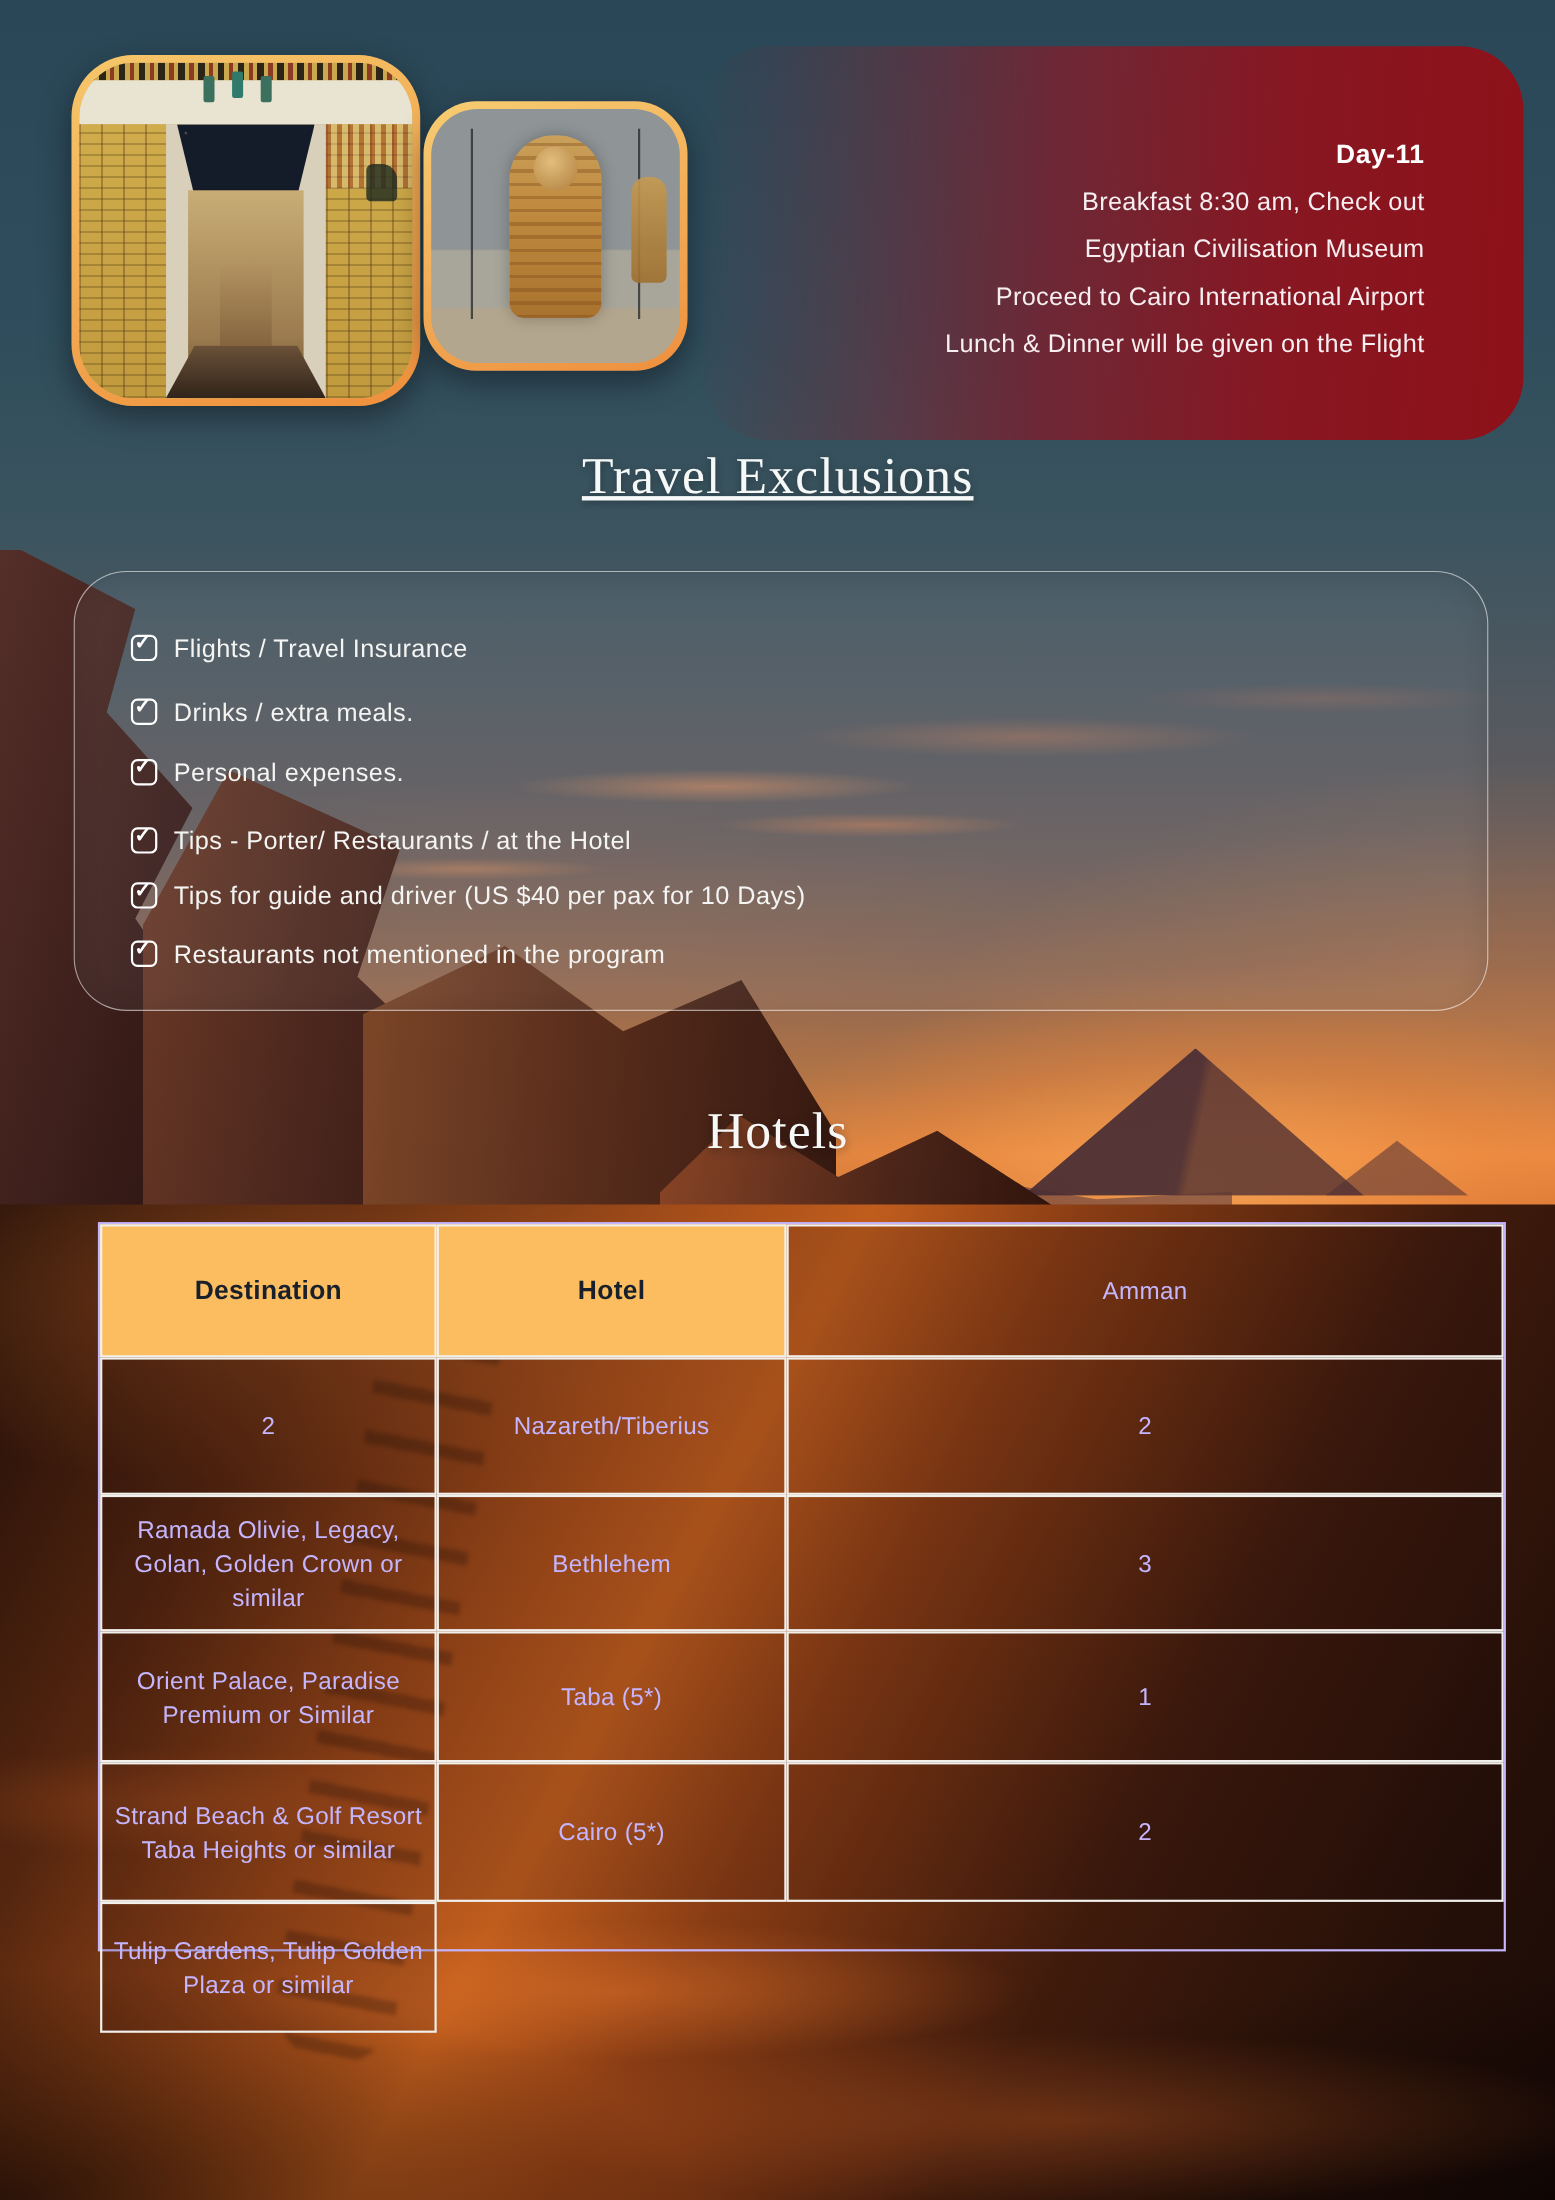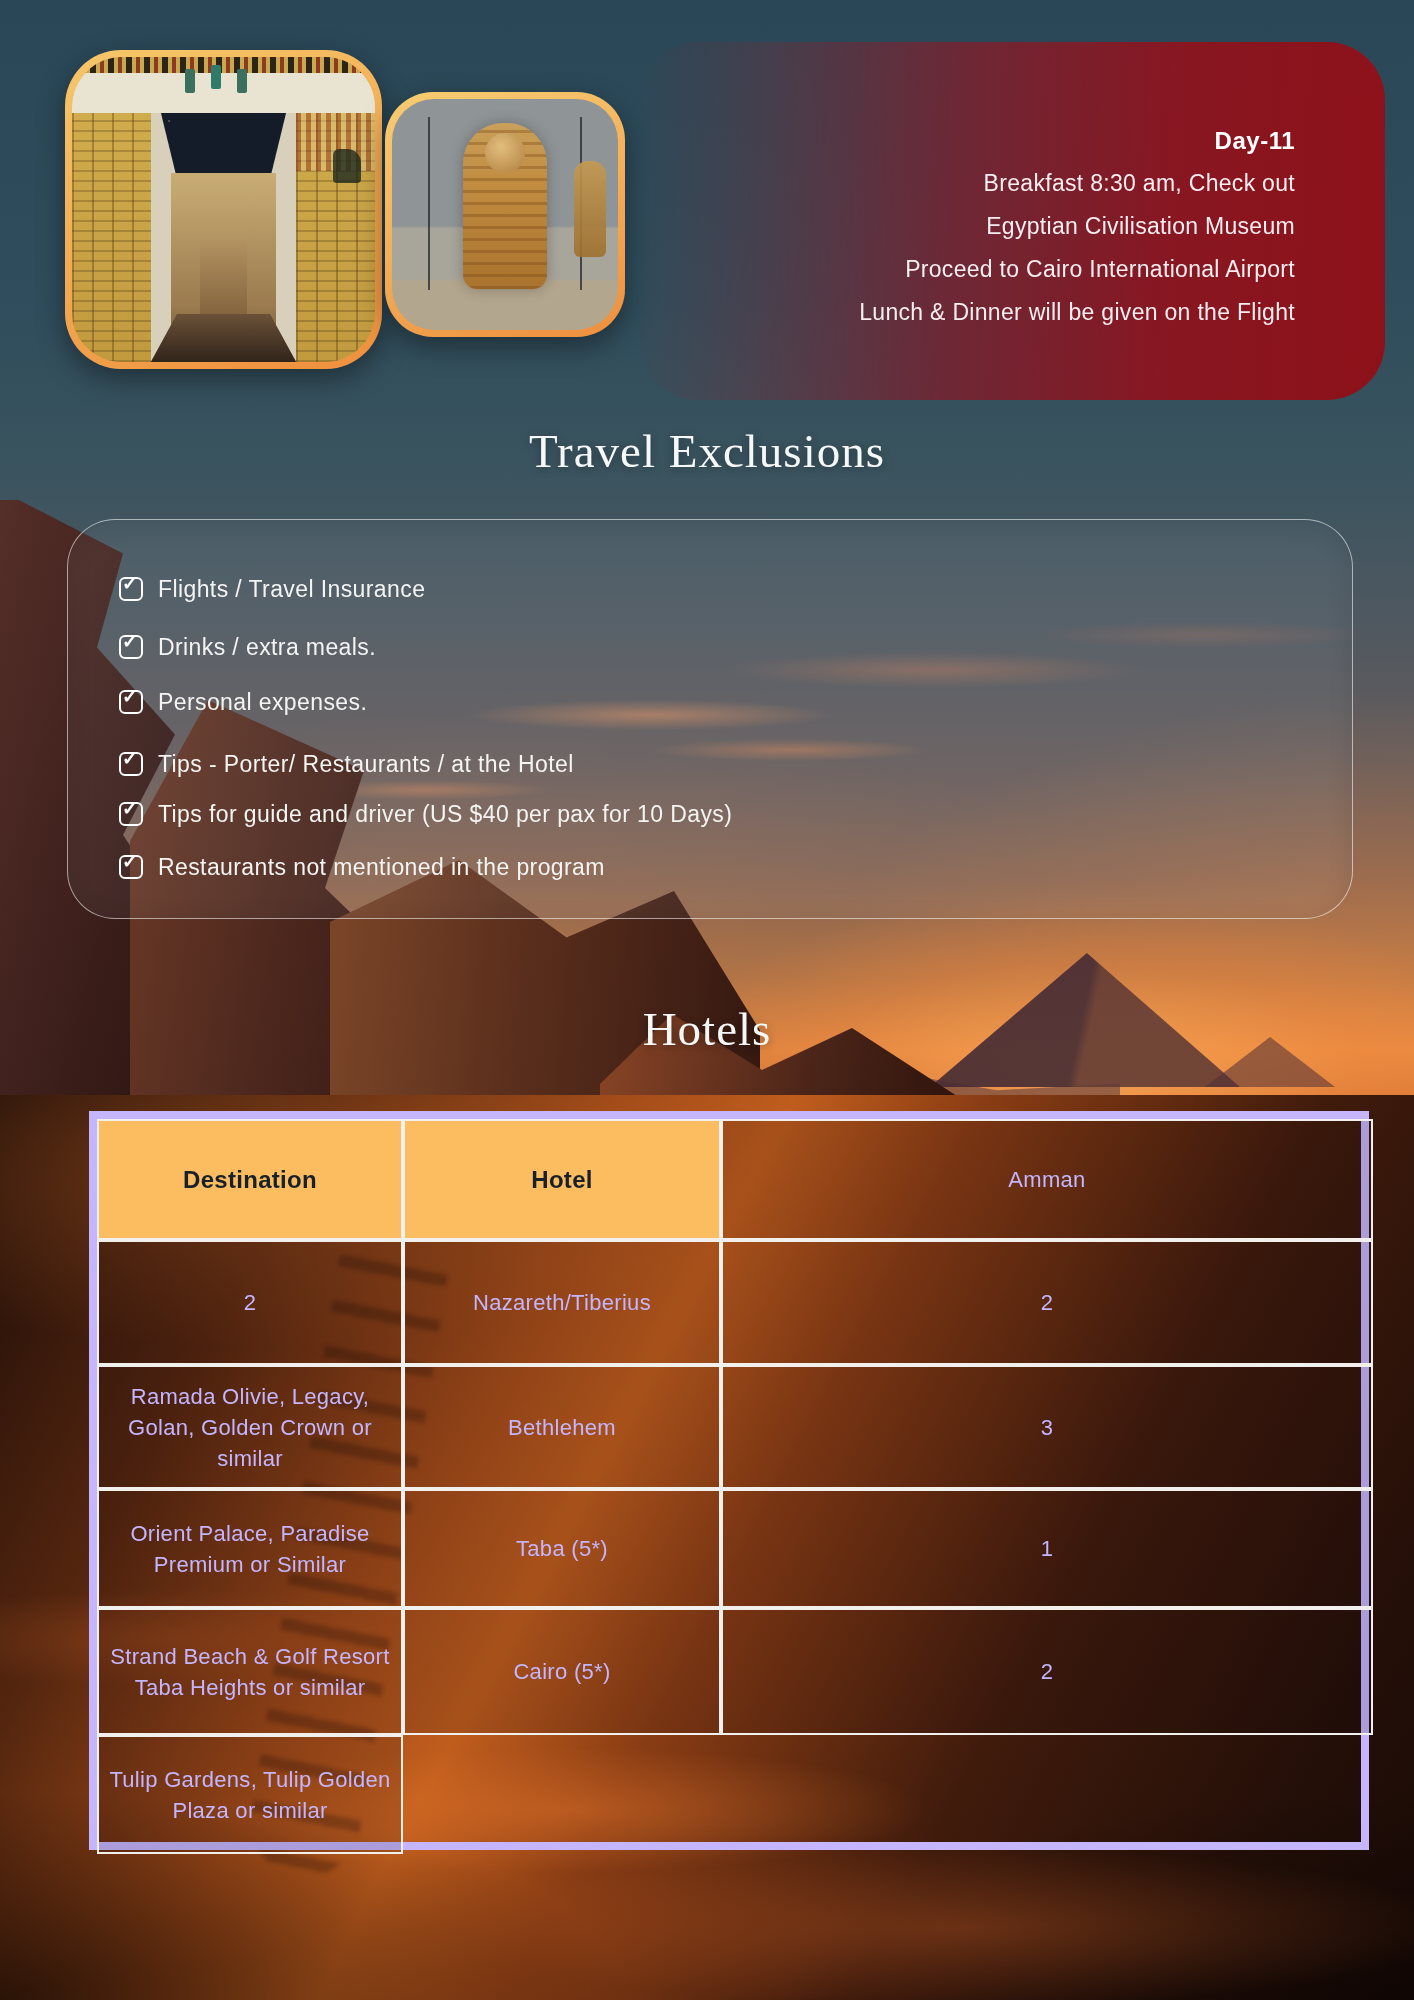--- a/index.html
+++ b/index.html
@@ -154,42 +154,42 @@
     position:absolute;right:90px;top:77px;width:530px;text-align:right;
     color:#f6eef0;font-size:23px;line-height:43px;letter-spacing:.3px;
   }
   .day-card-title{font-weight:700;font-size:24px;letter-spacing:.5px;color:#ffffff;}
   
   .section-heading{
     position:absolute;left:0;width:1414px;text-align:center;
     font-family:"Liberation Serif",serif;font-size:47px;color:#f5f8f7;
     letter-spacing:1px;text-shadow:0 2px 8px rgba(0,0,0,.35);
   }
-  .heading-exclusions{top:424px;}
+  .heading-exclusions{top:406px;text-decoration:underline;}
   .heading-hotels{top:1002px;}
   
   .glass-panel{
     position:absolute;left:67px;top:519px;width:1284px;height:398px;border-radius:48px;
     background:rgba(190,205,215,.08);
     border:1.5px solid rgba(255,255,255,.55);
     box-shadow:0 4px 24px rgba(0,0,0,.12) inset;
   }
   .chk-item{position:absolute;left:0;height:28px;display:flex;align-items:center;}
   .chk-box{
     position:absolute;left:51px;top:2px;width:20px;height:20px;border:2.5px solid #fff;border-radius:6px;
   }
   .chk-mark{position:absolute;top:-7px;left:1px;font-size:19px;font-weight:700;color:#fff;}
   .chk-label{position:absolute;left:90px;top:0;white-space:nowrap;
     color:#f4f4f2;font-size:23px;letter-spacing:.4px;line-height:28px;}
   
   .hotels-table{
-    position:absolute;left:89px;top:1111px;width:1280px;height:739px;
+    position:absolute;left:89px;top:1111px;width:1280px;height:663px;
     display:grid;grid-template-columns:306px 318px 652px;
     grid-template-rows:121px 125px 124px 119px 127px 119px;
-    border:8px solid #c4b5fd;box-sizing:border-box;
+    border:2px solid #c4b5fd;box-sizing:border-box;
   }
   .cell{
     border:2px solid #f2f0ec;box-sizing:border-box;
     display:flex;align-items:center;justify-content:center;text-align:center;
   }
   .cell-head{background:#fbbd5f;color:#17202b;font-weight:700;font-size:24px;letter-spacing:.3px;}
   .cell-data{background:rgba(20,10,12,.14);color:#c4b5fd;font-size:22px;line-height:31px;letter-spacing:.3px;}
   .cell-hotel-inner{max-width:588px;}
 </style>
 </head>

